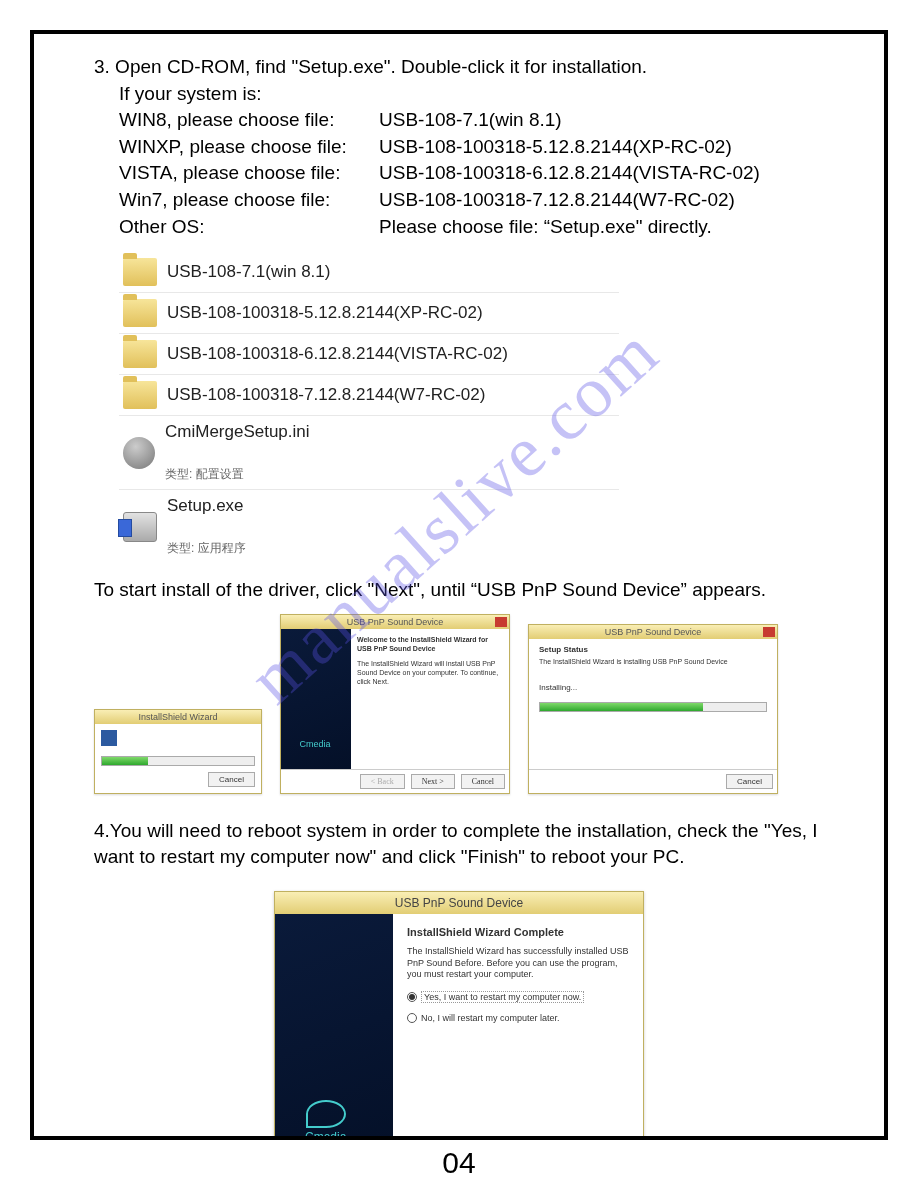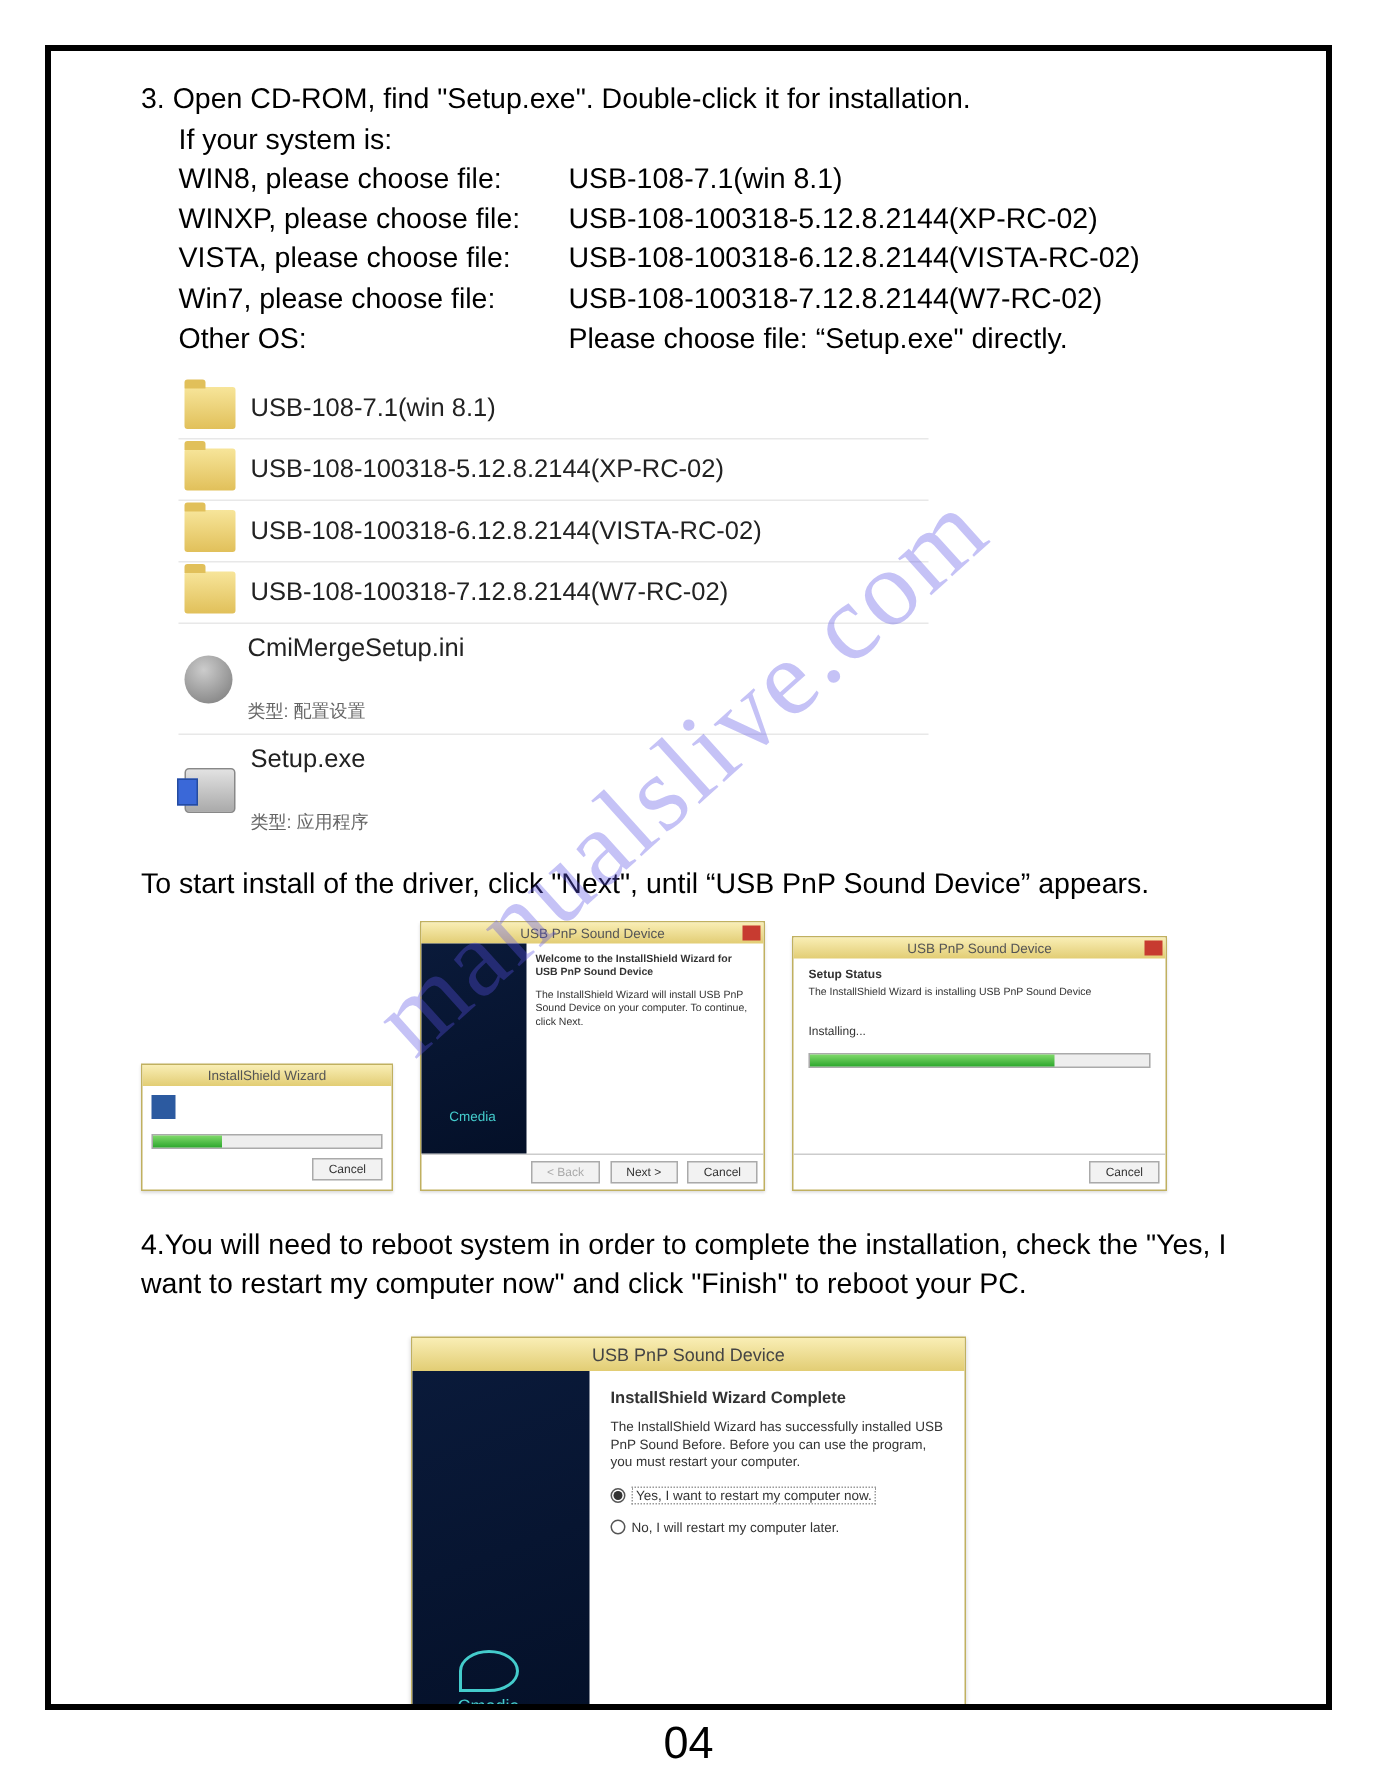--- a/index.html
+++ b/index.html
@@ -94,21 +94,21 @@
   .progress .bar { height:100%; background: linear-gradient(180deg,#7fd96a,#2ea82e); width:30%; }
   .btn-row { text-align: right; margin-top:6px; }
   .btn { display:inline-block; border:1px solid #aaa; background:#f2f2f2; padding:2px 10px; font-size:8px; margin-left:4px; }
 
   .win2 { width: 230px; }
   .win2 .content { display:flex; height: 140px; }
   .win2 .side { width:70px; background: linear-gradient(160deg,#0a1a3a,#041028); position:relative; }
   .win2 .logo { position:absolute; bottom:6px; left:18px; width:32px; height:24px; color:#4cc; font-size:9px; text-align:center; }
   .win2 .main { flex:1; padding:6px; font-size:7px; line-height:1.3; }
   .win2 .main .hd { font-weight:bold; margin-bottom:6px; }
-  .win2 .foot { border-top:1px solid #ccc; text-align:right; padding:4px; }
+  .win2 .foot { border-top:1px solid #ccc; text-align:right; padding:4px;font-family:Liberation Serif, serif; }
 
   .win3 { width: 250px; }
   .win3 .body3 { padding:6px 10px; height: 130px; }
   .win3 .sec { font-weight:bold; font-size:8px; }
   .win3 .txt { font-size:7px; margin-top:4px; }
   .win3 .lab { font-size:8px; margin-top:18px; }
   .win3 .progress { width:100%; }
   .win3 .progress .bar { width:72%; }
   .win3 .foot { border-top:1px solid #ccc; text-align:right; padding:4px; }
 

